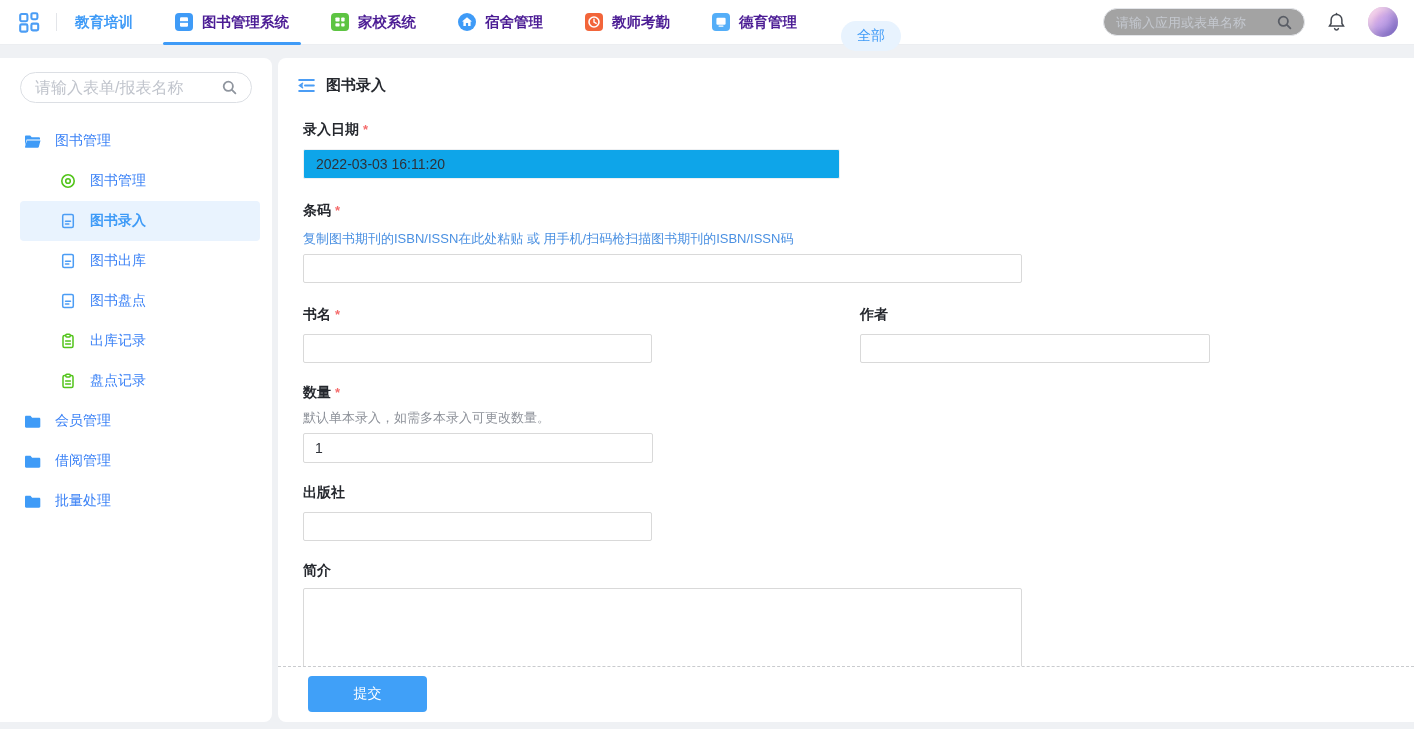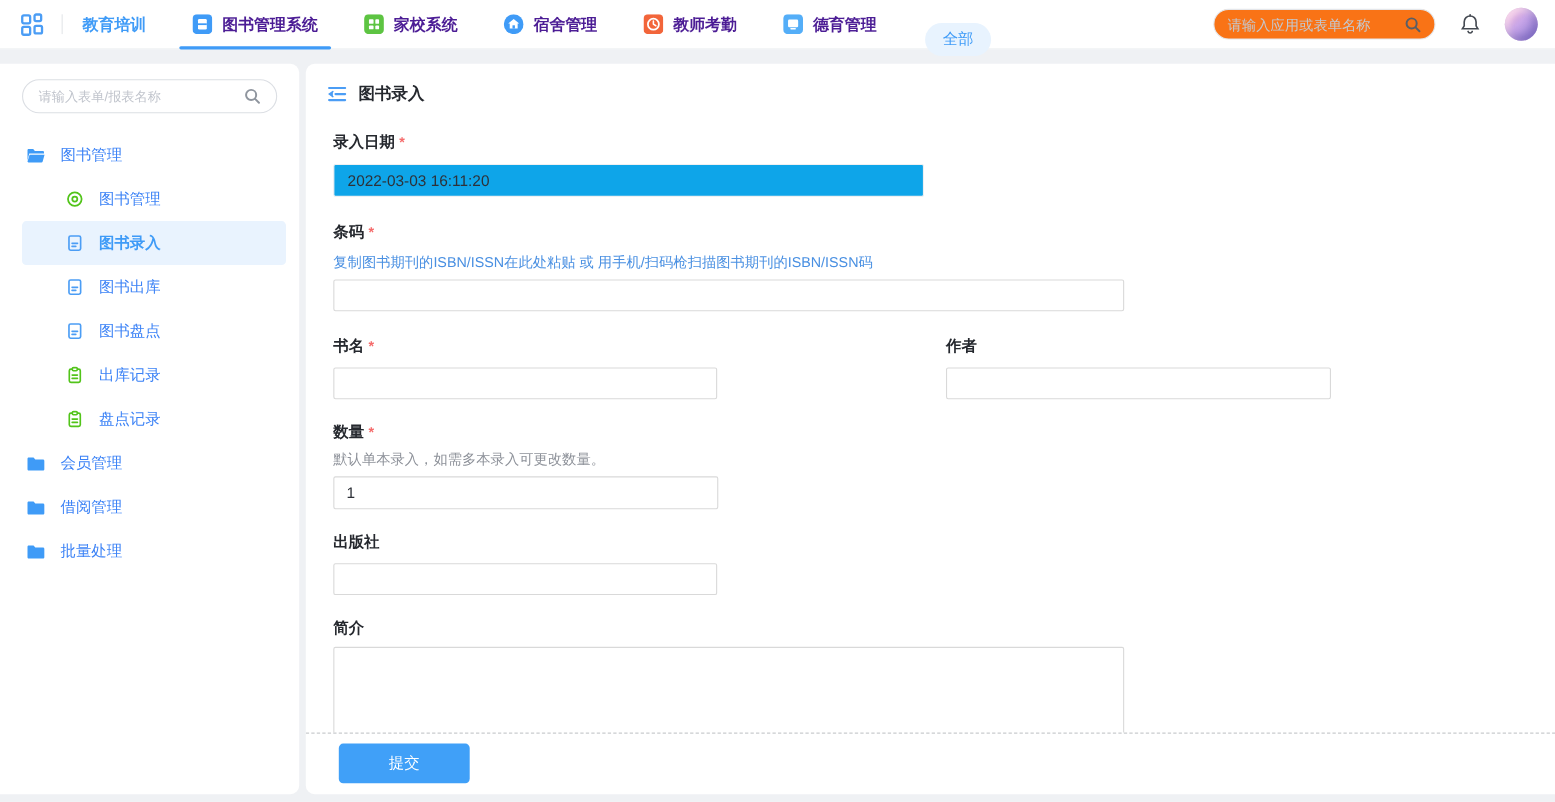--- a/index.html
+++ b/index.html
@@ -26,21 +26,21 @@
     content:""; position:absolute; left:-12px; right:-12px; bottom:0;
     height:3px; background:#3f9bf7; border-radius:2px;
   }
   .pill-all {
     background:#e8f3fe; color:#3f9bf7; font-size:14px;
     padding:6px 16px; border-radius:16px; cursor:pointer; margin-left:2px;margin-top:28px;
   }
   .top-right { margin-left:auto; display:flex; align-items:center; gap:22px; }
   .top-search {
     width:202px; height:28px; border:1px solid #e4e6ea; border-radius:15px;
-    display:flex; align-items:center; padding:0 12px; gap:8px; background:#f97316;
+    display:flex; align-items:center; padding:0 12px; gap:8px; background:#a3a3a3;
   }
   .top-search input {
     border:none; outline:none; flex:1; font-size:13px; color:#333; min-width:0;
     font-family:inherit; background:transparent;
   }
   .top-search input::placeholder { color:#c4c8cf; }
   .icon-btn { cursor:pointer; display:flex; align-items:center; }
   .avatar {
     width:30px; height:30px; border-radius:50%; cursor:pointer;
     background:linear-gradient(135deg,#f6b8d0 0%,#c9a6e8 45%,#8e7fd8 100%);
@@ -55,21 +55,21 @@
     position:absolute; left:278px; top:58px; width:1136px; height:664px;
     background:#fff; border-radius:8px 0 0 8px; overflow:hidden;
     display:flex; flex-direction:column;
   }
   
   .side-search {
     margin:14px 20px 18px 20px; height:31px; border:1px solid #dcdfe4; border-radius:16px;
     display:flex; align-items:center; padding:0 14px; gap:8px;
   }
   .side-search input {
-    border:none; outline:none; flex:1; font-size:12px; color:#333; min-width:0;
+    border:none; outline:none; flex:1; font-size:16px; color:#333; min-width:0;
     font-family:inherit; background:transparent;
   }
   .side-search input::placeholder { color:#c0c4cc; }
   .tree-item {
     position:relative; height:40px; display:flex; align-items:center;
     font-size:14px; color:#3b82f6; cursor:pointer;
   }
   .tree-item .ticon { margin-right:14px; display:flex; z-index:1; }
   .tree-item .tlabel { z-index:1; }
   .tree-item.lvl0 { padding-left:24px; }

